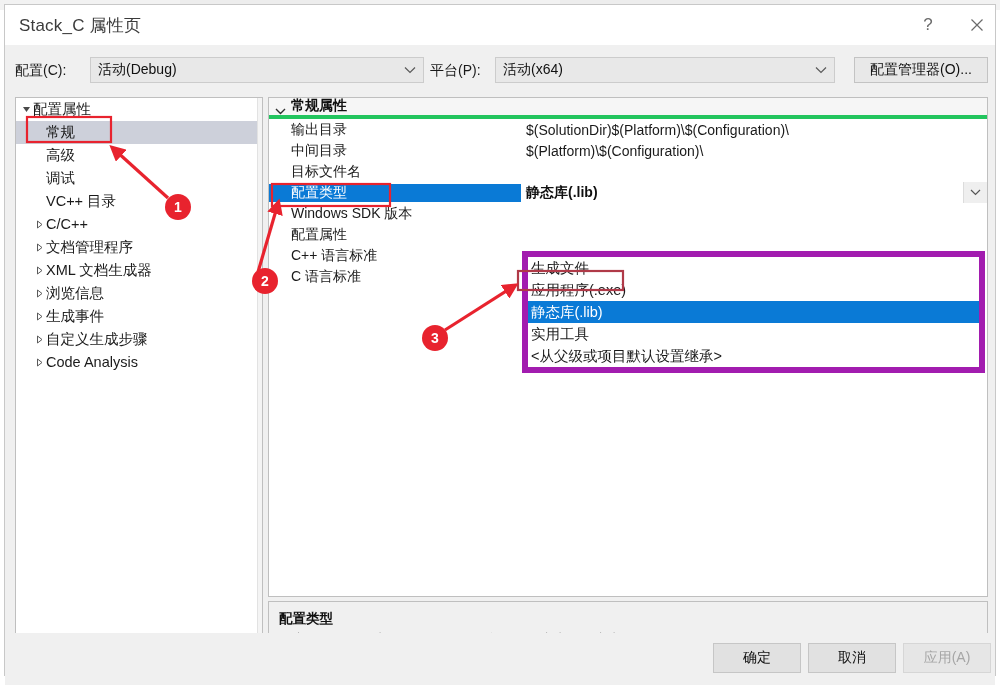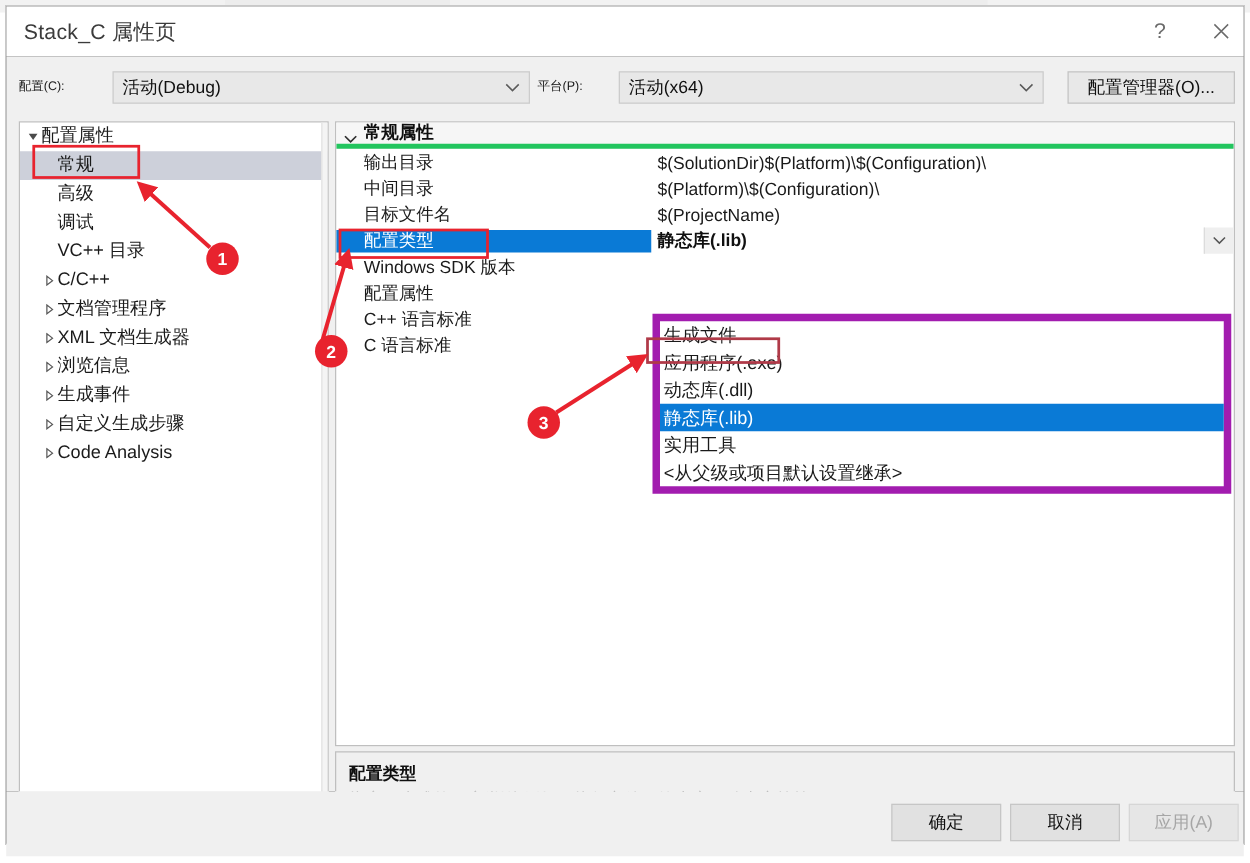--- a/index.html
+++ b/index.html
@@ -9,37 +9,37 @@
     font-family:"Liberation Sans","DejaVu Sans",sans-serif;
     font-size:13.5px;color:#1a1a1a;
     -webkit-font-smoothing:antialiased;
   }
   
   #app-backdrop{position:absolute;left:0;top:0;width:1000px;height:10px;background:#f2f2f2;}
   #app-backdrop .ghost{position:absolute;top:0;height:10px;background:#eaeaea;opacity:.55;}
 
   #dialog{
     position:absolute;left:4px;top:4px;width:992px;height:672px;
-    background:#000000;border:1px solid #c8c8c8;box-sizing:border-box;
+    background:#a3a3a3;border:1px solid #c8c8c8;box-sizing:border-box;
   }
 
   
   #titlebar{position:absolute;left:0;top:0;width:100%;height:40px;background:#ffffff;}
   #dialog-title{position:absolute;left:14px;top:9px;font-size:17px;color:#3b3b3b;letter-spacing:.2px;}
   .tb-btn{position:absolute;top:0;width:46px;height:40px;display:flex;align-items:center;justify-content:center;color:#6b6b6b;}
   #help-button{left:900px;font-size:17px;}
   #close-button{left:949px;}
   #close-button svg{display:block;}
 
   
   #body-area{position:absolute;left:0;top:40px;width:100%;height:588px;background:#f0f0f0;}
 
   
   #config-row{position:absolute;left:0;top:8px;width:100%;height:36px;}
-  .field-label{position:absolute;top:9px;font-size:10px;color:#1a1a1a;}
+  .field-label{position:absolute;top:9px;font-size:14px;color:#1a1a1a;}
   #config-label{left:10px;}
   #platform-label{left:425px;}
   .combo{
     position:absolute;top:4px;height:26px;background:#e8e8e8;border:1px solid #cccccc;
     box-sizing:border-box;display:flex;align-items:center;
   }
   .combo .combo-text{padding-left:7px;font-size:14px;color:#101010;flex:1;overflow:hidden;white-space:nowrap;}
   .combo .combo-arrow{width:26px;height:100%;display:flex;align-items:center;justify-content:center;color:#555;}
   #config-combo{left:85px;width:334px;}
   #platform-combo{left:490px;width:340px;}
@@ -261,21 +261,20 @@
           <div class="prop-row">
             <div class="prop-name">输出目录</div>
             <div class="prop-value">$(SolutionDir)$(Platform)\$(Configuration)\</div>
           </div>
           <div class="prop-row">
             <div class="prop-name">中间目录</div>
             <div class="prop-value">$(Platform)\$(Configuration)\</div>
           </div>
           <div class="prop-row">
             <div class="prop-name">目标文件名</div>
-            <div class="prop-value">$(ProjectName)</div>
           </div>
           <div class="prop-row selected" id="prop-row-selected">
             <div class="prop-name">配置类型</div>
             <div class="prop-value">静态库(.lib)</div>
             <div id="selected-combo-arrow">
               <svg width="11" height="7" viewBox="0 0 11 7">
                 <path d="M1 1 L5.5 5.5 L10 1" stroke="#555" stroke-width="1.2" fill="none"></path>
               </svg>
             </div>
           </div>
@@ -294,21 +293,20 @@
           <div class="prop-row">
             <div class="prop-name">C 语言标准</div>
             <div class="prop-value"></div>
           </div>
         </div>
     </div>
 
     <div id="dropdown-list">
         <div class="dd-item">生成文件</div>
         <div class="dd-item">应用程序(.exe)</div>
-        <div class="dd-item">动态库(.dll)</div>
         <div class="dd-item selected">静态库(.lib)</div>
         <div class="dd-item">实用工具</div>
         <div class="dd-item">&lt;从父级或项目默认设置继承&gt;</div>
       </div>
 
     <div id="desc-panel">
       <div id="desc-title">配置类型</div>
       <div id="desc-text">指定要生成的程序类型(例如可执行文件、静态库，动态库等等)</div>
     </div>
   </div>

